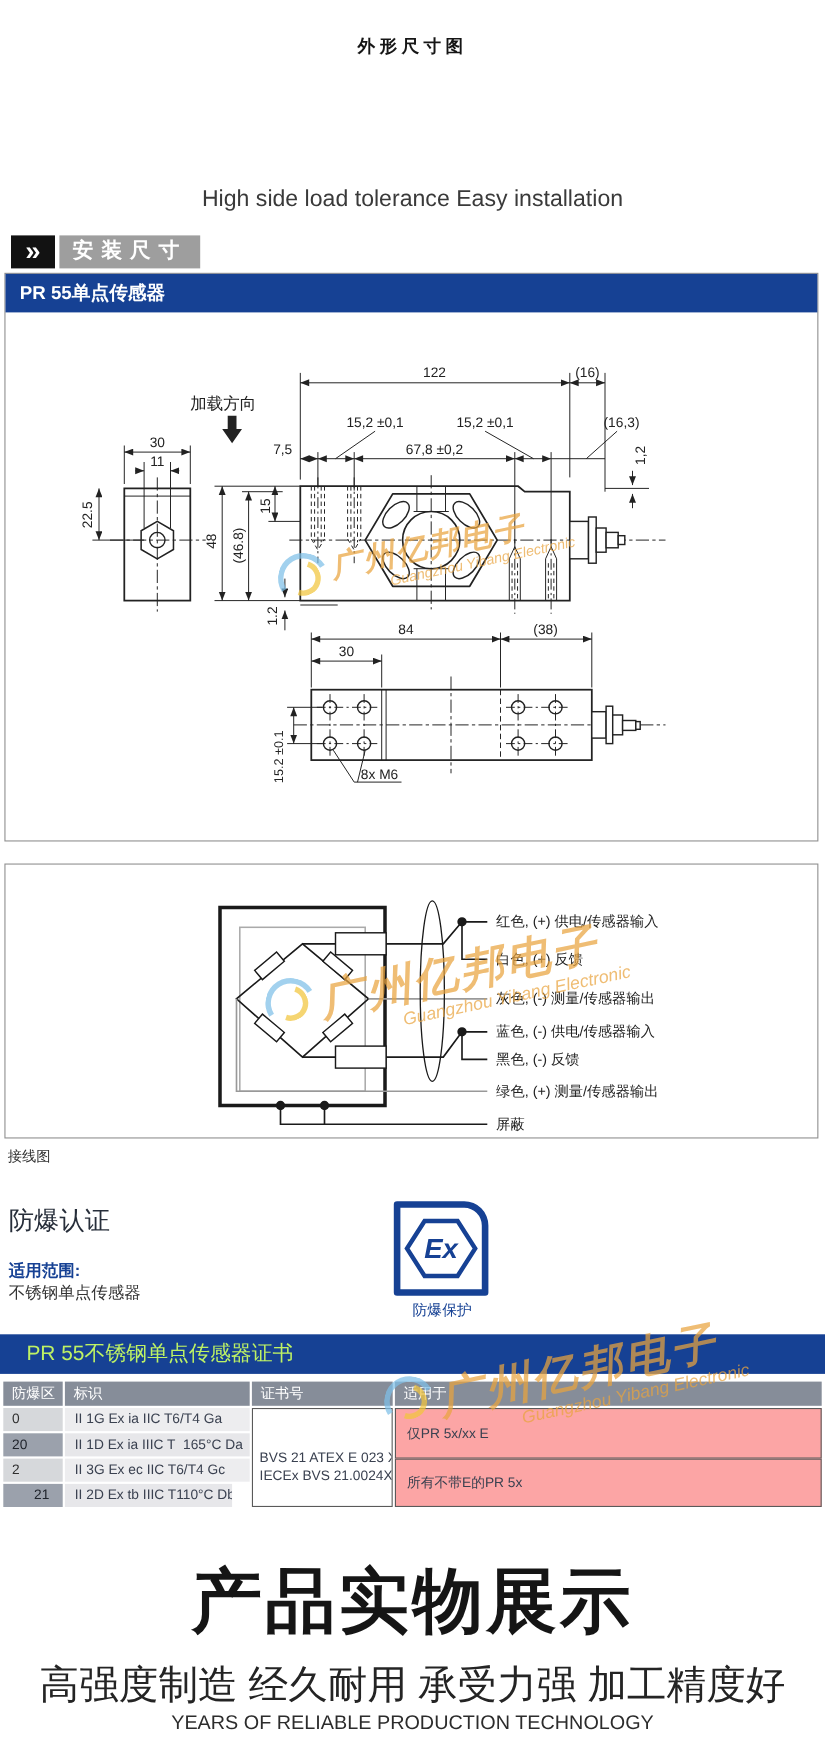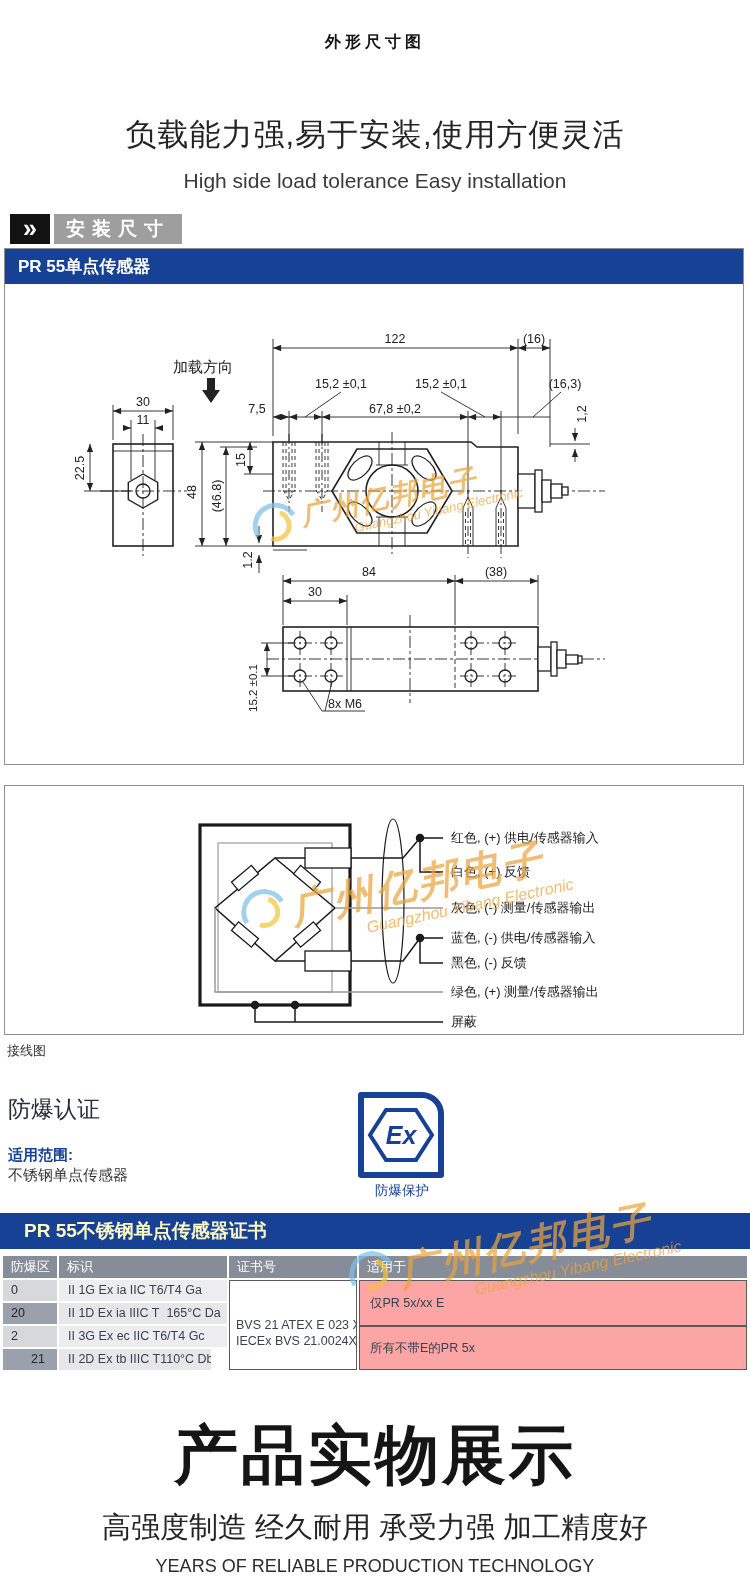--- a/index.html
+++ b/index.html
@@ -30,38 +30,38 @@
   
   .cert-title{position:absolute;top:1094px;left:8px;font-size:23px;font-weight:500;color:#272e3a;}
   .scope-label{position:absolute;top:1146px;left:8px;font-size:15px;font-weight:bold;color:#164194;}
   .scope-value{position:absolute;top:1166px;left:8px;font-size:15px;color:#333;}
   .ex-box{position:absolute;top:1092px;left:358px;width:74px;height:74px;
           border:6px solid #164194;border-radius:3px 22px 3px 3px;background:#fff;}
   .ex-label{position:absolute;top:1182px;left:352px;width:100px;text-align:center;
             font-size:13.5px;color:#164194;}
   
   .tbl-head{position:absolute;top:1213px;left:0;width:750px;height:36px;background:#164194;
-            color:#fef9c3;font-size:19px;font-weight:bold;line-height:36px;padding-left:24px;box-sizing:border-box;}
+            color:#bef264;font-size:19px;font-weight:normal;line-height:36px;padding-left:24px;box-sizing:border-box;}
   .cert-table{position:absolute;top:1256px;left:3px;width:744px;height:114px;font-size:12.5px;}
   .cell{position:absolute;box-sizing:border-box;white-space:nowrap;overflow:hidden;}
   .th{background:#868d99;color:#fff;height:22px;line-height:22px;padding-left:8px;font-size:13px;}
   .tz{height:21px;line-height:21px;padding-left:8px;color:#2f2f2f;}
   .tm{height:21px;line-height:21px;padding-left:9px;color:#3a4150;}
   .bg-a{background:#d6d8db;} .bg-b{background:#9ba1ac;color:#20242c;}
   .bg-c{background:#ededef;} .bg-d{background:#e7e7ea;}
   .tc{left:226px;top:24px;width:128px;height:90px;border:1px solid #5a5a5a;background:#fff;
       color:#3a4150;padding:36px 0 0 6px;line-height:16px;}
   .t4{left:356px;top:24px;width:388px;border:1px solid #5a5a5a;background:#fca5a5;color:#3a4150;
       display:flex;align-items:center;padding-left:10px;}
   .t4a{height:46px;} .t4b{top:70px;height:44px;}
   
   .foot-title{position:absolute;top:1412px;left:0;width:750px;text-align:center;
               font-size:64px;font-weight:900;color:#151515;letter-spacing:3px;}
   .foot-sub{position:absolute;top:1508px;left:0;width:750px;text-align:center;
-            font-size:29px;font-weight:500;color:#242424;}
+            font-size:36px;font-weight:500;color:#242424;}
   .foot-en{position:absolute;top:1556px;left:0;width:750px;text-align:center;
            font-size:18px;color:#2c2c2c;}
   
   .wm{position:absolute;transform:rotate(-12deg);opacity:.72;z-index:4;pointer-events:none;}
   .wm .cn{display:block;font-size:40px;font-weight:bold;font-style:italic;color:#e9a43f;
           letter-spacing:3px;white-space:nowrap;}
   .wm .en{display:block;font-size:16px;font-style:italic;color:#e9a43f;white-space:nowrap;
           margin:-4px 0 0 70px;}
   .wm.small .cn{font-size:28px;letter-spacing:2px;}
   .wm.small .en{font-size:13px;margin-left:50px;}
@@ -70,21 +70,20 @@
   .sw .b{left:0;top:0;right:0;bottom:0;border-top-color:#7fc0e8;border-left-color:#7fc0e8;transform:rotate(25deg);}
   .sw .y{left:7px;top:7px;right:7px;bottom:7px;border-bottom-color:#f2c53d;border-right-color:#f2c53d;transform:rotate(-15deg);}
   svg text{font-family:"Liberation Sans","DejaVu Sans",sans-serif;}
 </style>
 </head>
 <body>
 
 <div class="page">
 
   <div class="hero-title">外形尺寸图</div>
-  <div class="hero-sub">负载能力强,易于安装,使用方便灵活</div>
   <div class="hero-sub-en">High side load tolerance    Easy installation</div>
 
   <div class="badge-row">
     <span class="chev">»</span>
     <span class="badge-label">安装尺寸</span>
   </div>
 
   <div class="panel panel1">
     <div class="panel-head">PR 55单点传感器</div>
     <svg width="738" height="480" viewBox="0 0 738 480">

